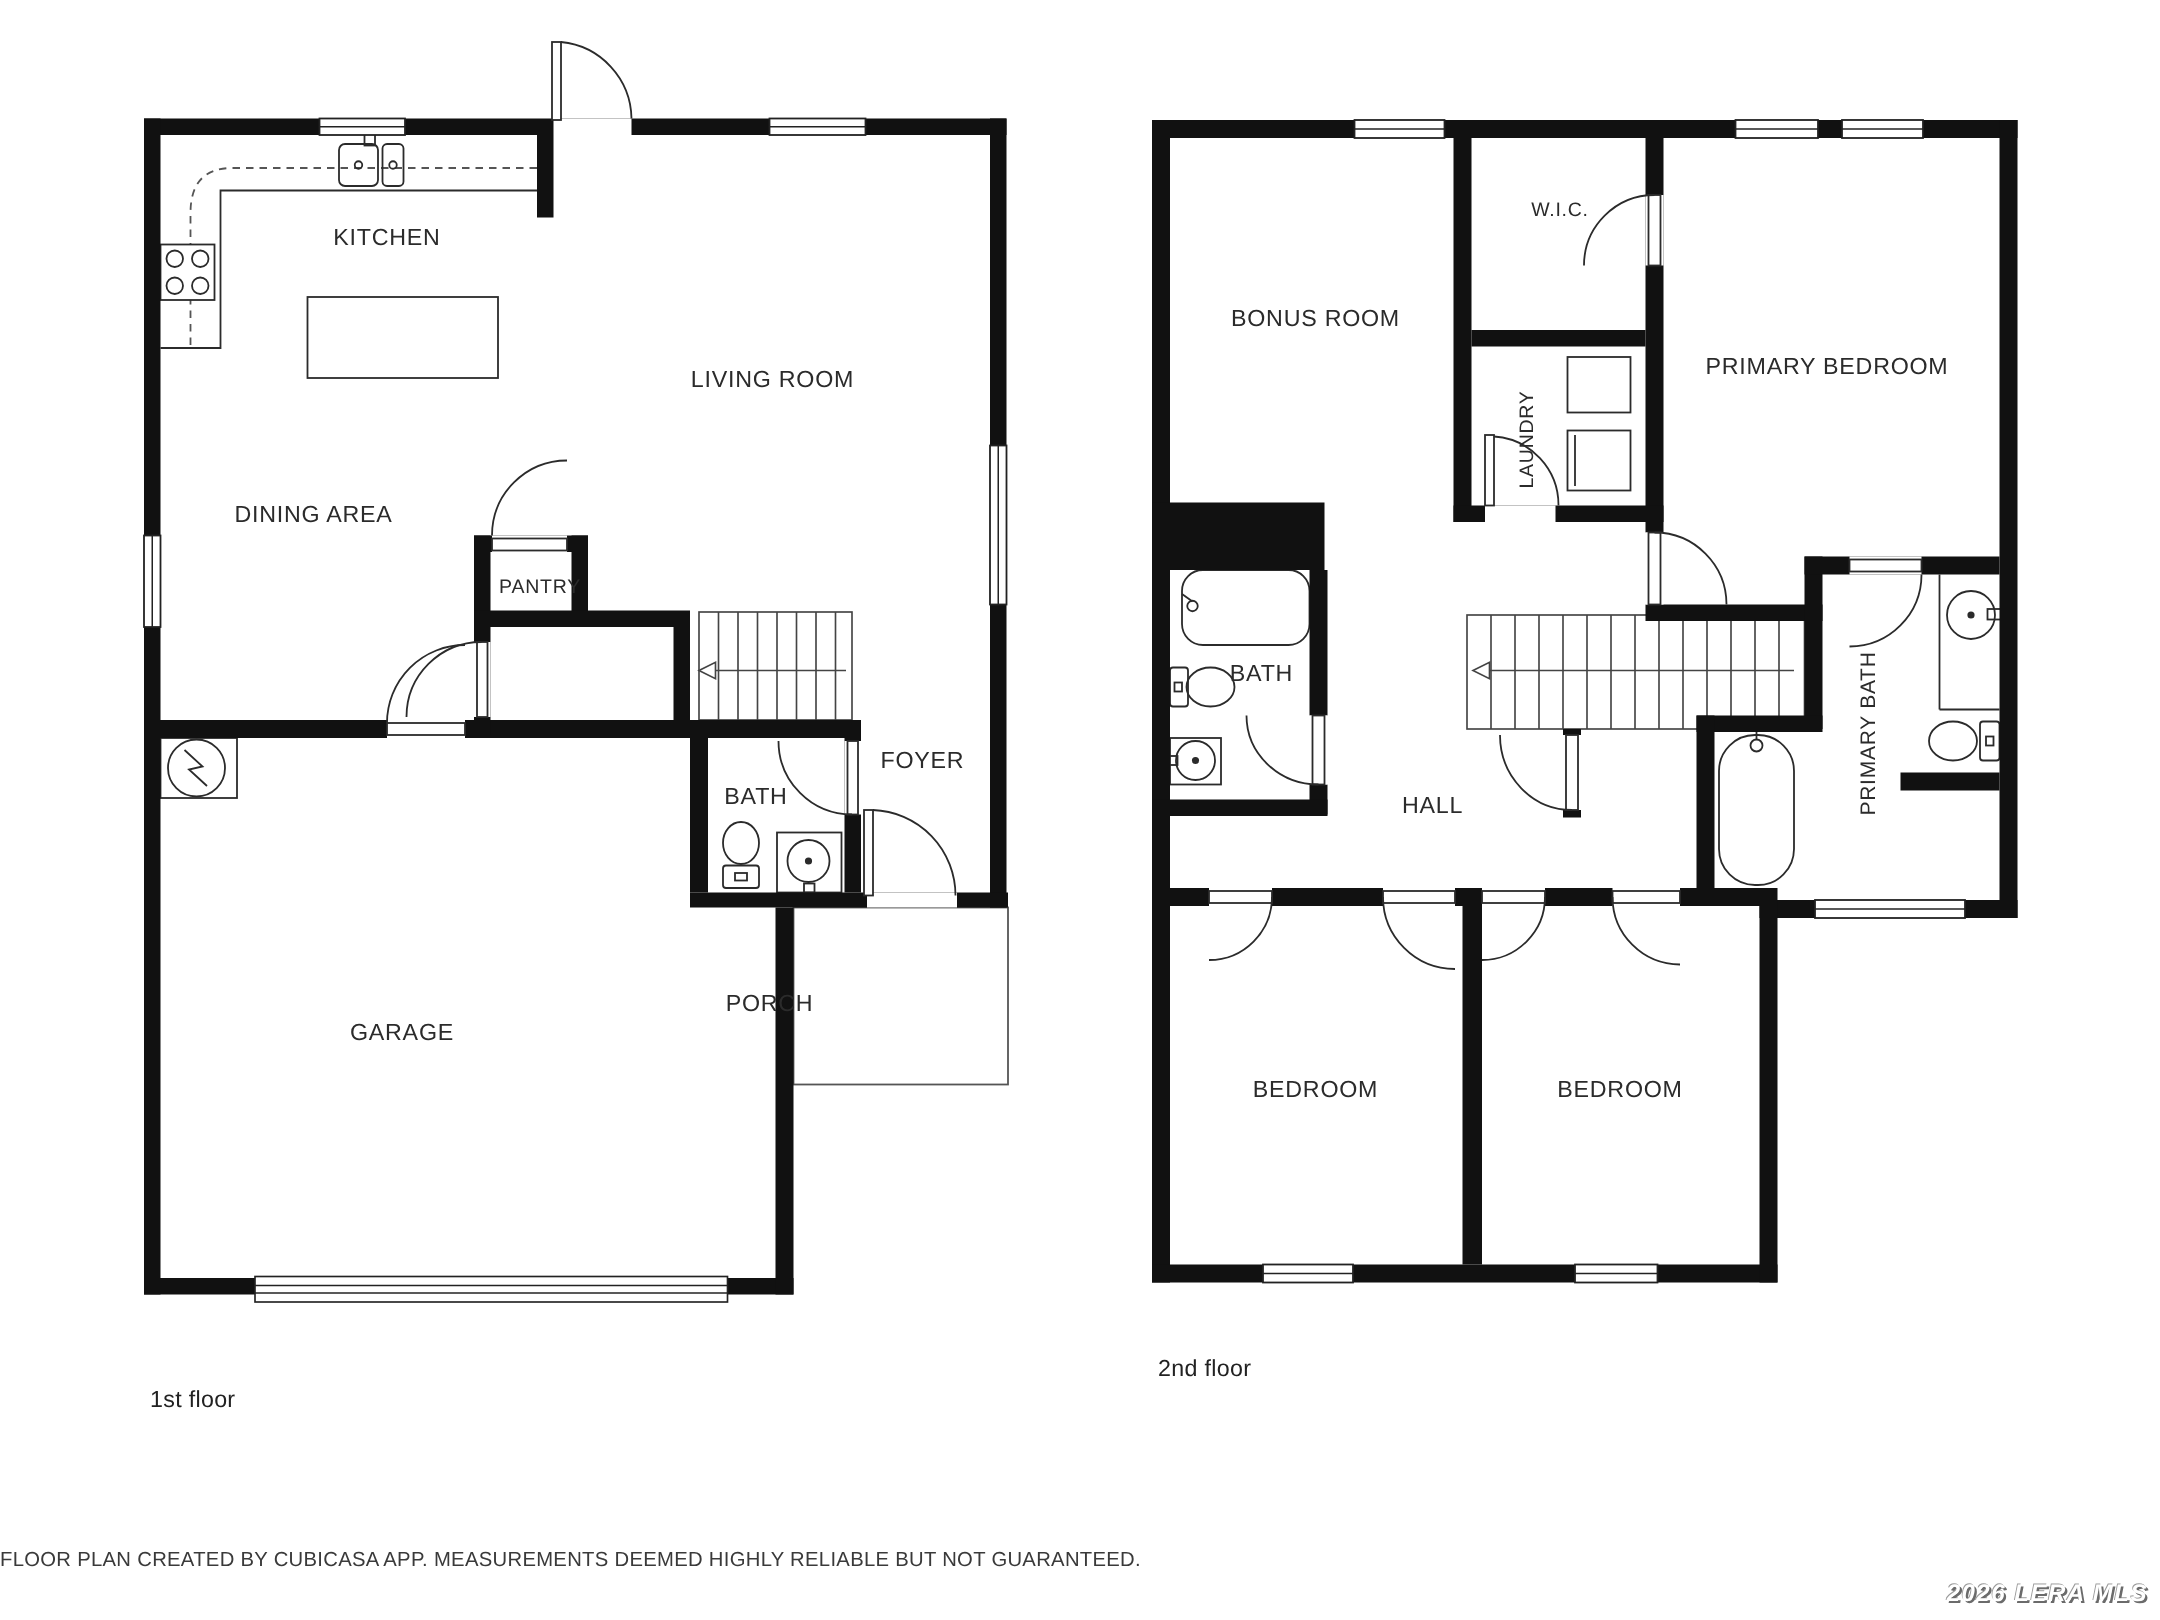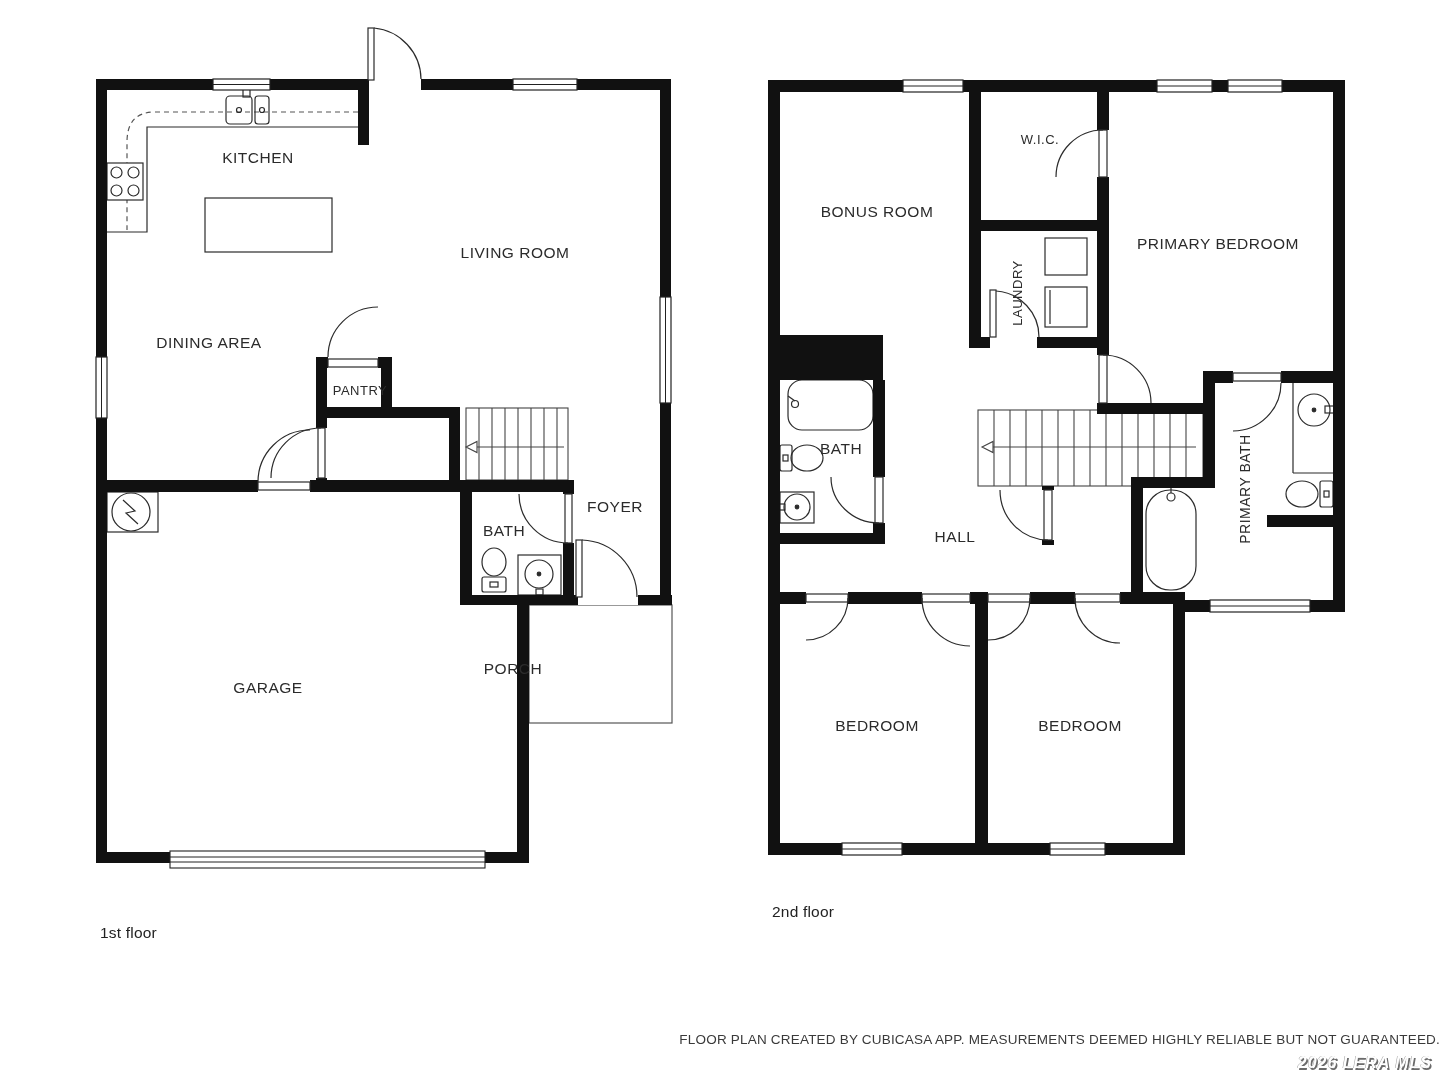--- a/index.html
+++ b/index.html
@@ -2,21 +2,21 @@
 <html><head>
 <meta charset="utf-8">
 <style>
   html,body{margin:0;padding:0;background:#ffffff;}
   body{width:1440px;height:1080px;position:relative;font-family:"Liberation Sans",sans-serif;}
   .canvas{position:absolute;left:0;top:0;width:1440px;height:1080px;}
   svg text{fill:#2b2b2b;font-family:"Liberation Sans",sans-serif;letter-spacing:0.5px;}
   svg .room-label{font-size:15.5px;}
   svg .small-label{font-size:13px;}
   svg .caption{font-size:15.5px;fill:#222;letter-spacing:0.2px;}
-  .footer{position:absolute;left:0;top:1032px;width:1440px;text-align:right;
+  .footer{position:absolute;left:0;top:1032px;width:1440px;text-align:left;
           font-size:13.5px;color:#3a3a3a;letter-spacing:0.2px;}
   .watermark{position:absolute;right:8px;top:1054px;font-size:16px;font-weight:700;
              font-style:italic;color:#ffffff;letter-spacing:1px;
              text-shadow:1.5px 1.5px 0 #6b6b6b, -0.5px -0.5px 0 #9a9a9a;}
 </style>
 </head>
 <body>
 
 <div class="canvas">
 <svg width="1440" height="1080" viewBox="0 0 1440 1080">

